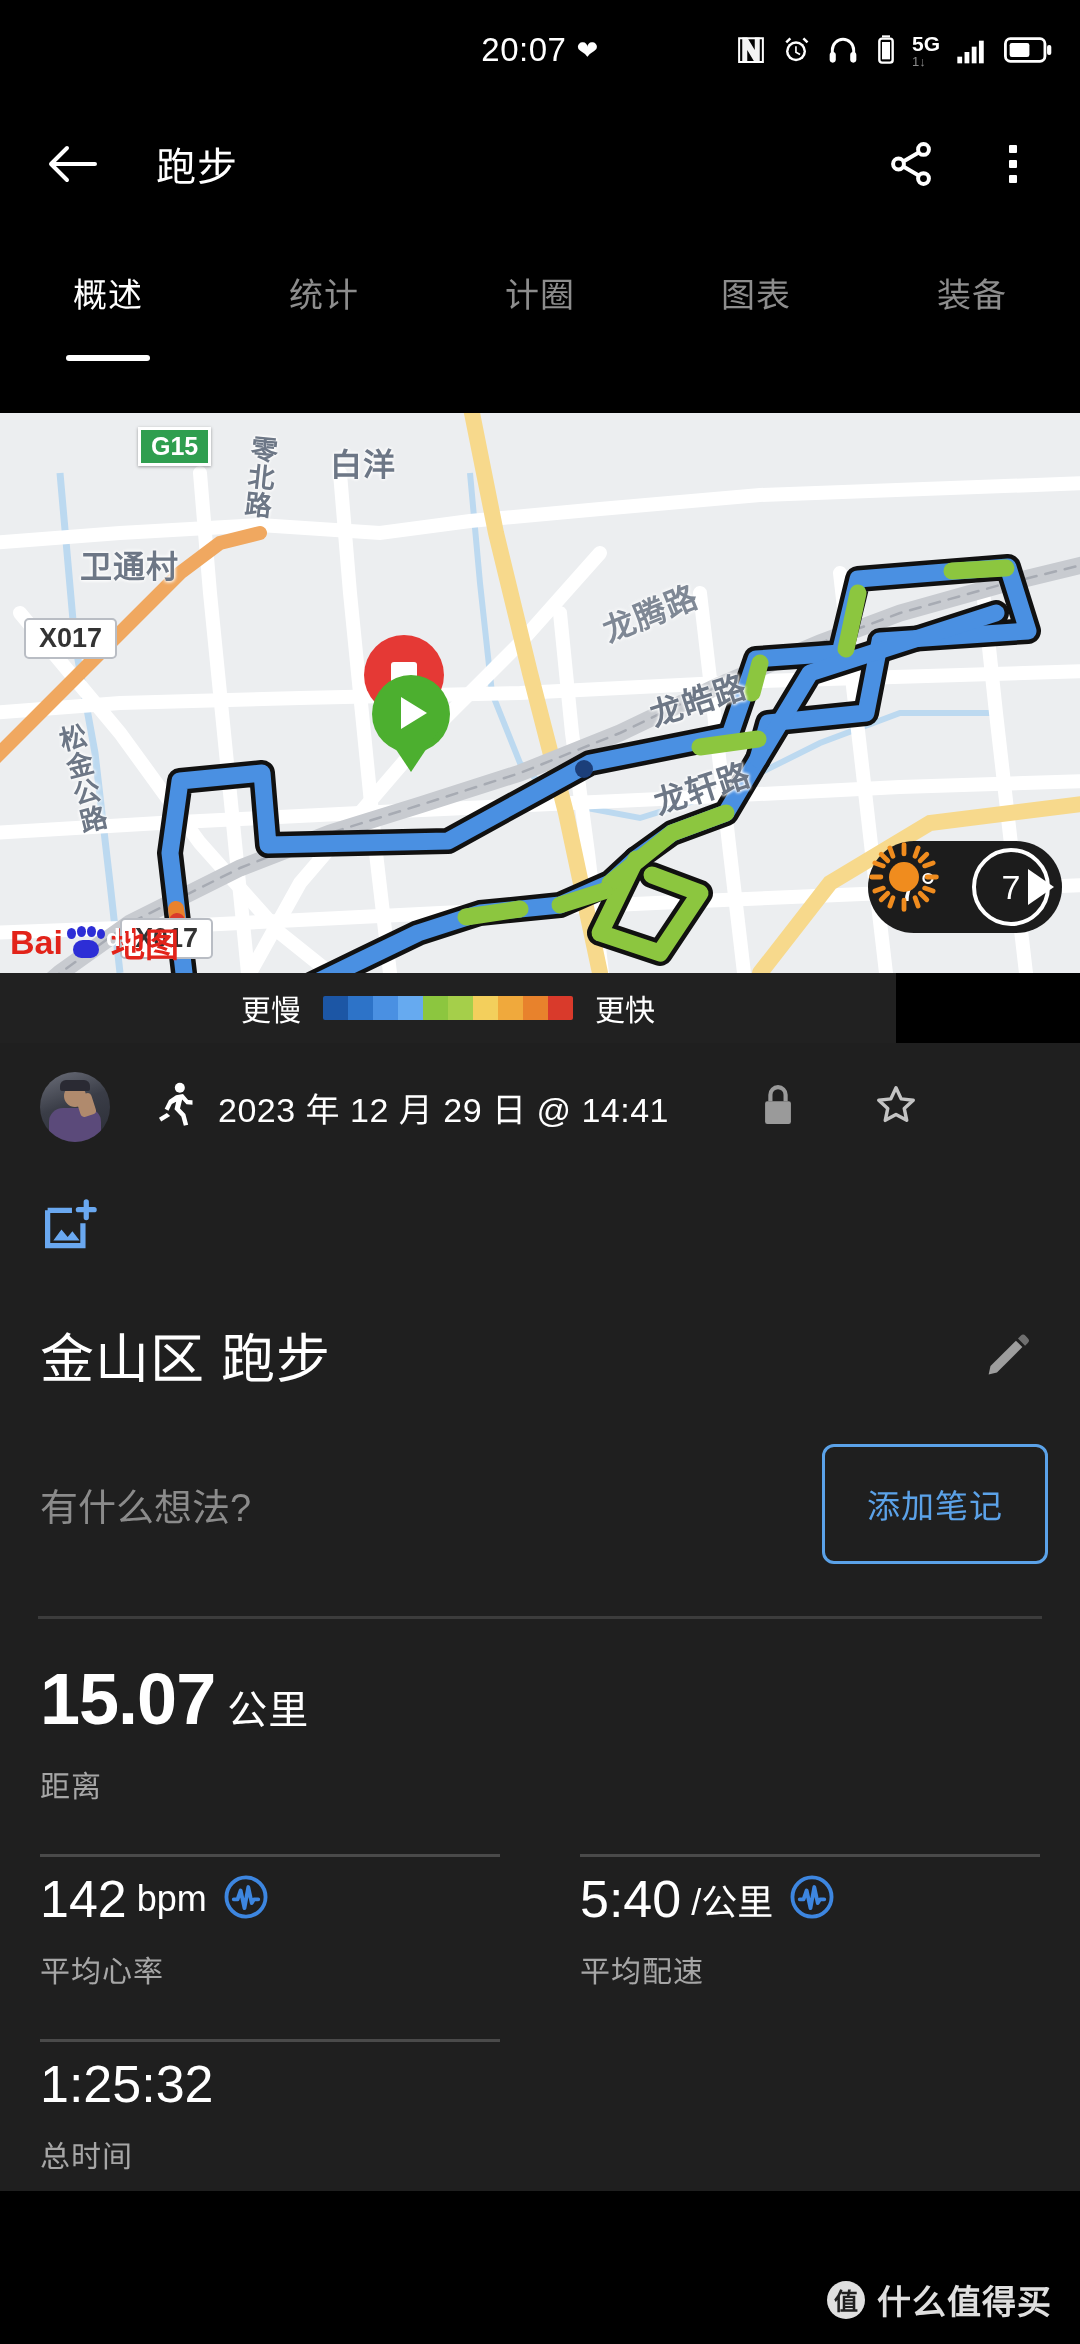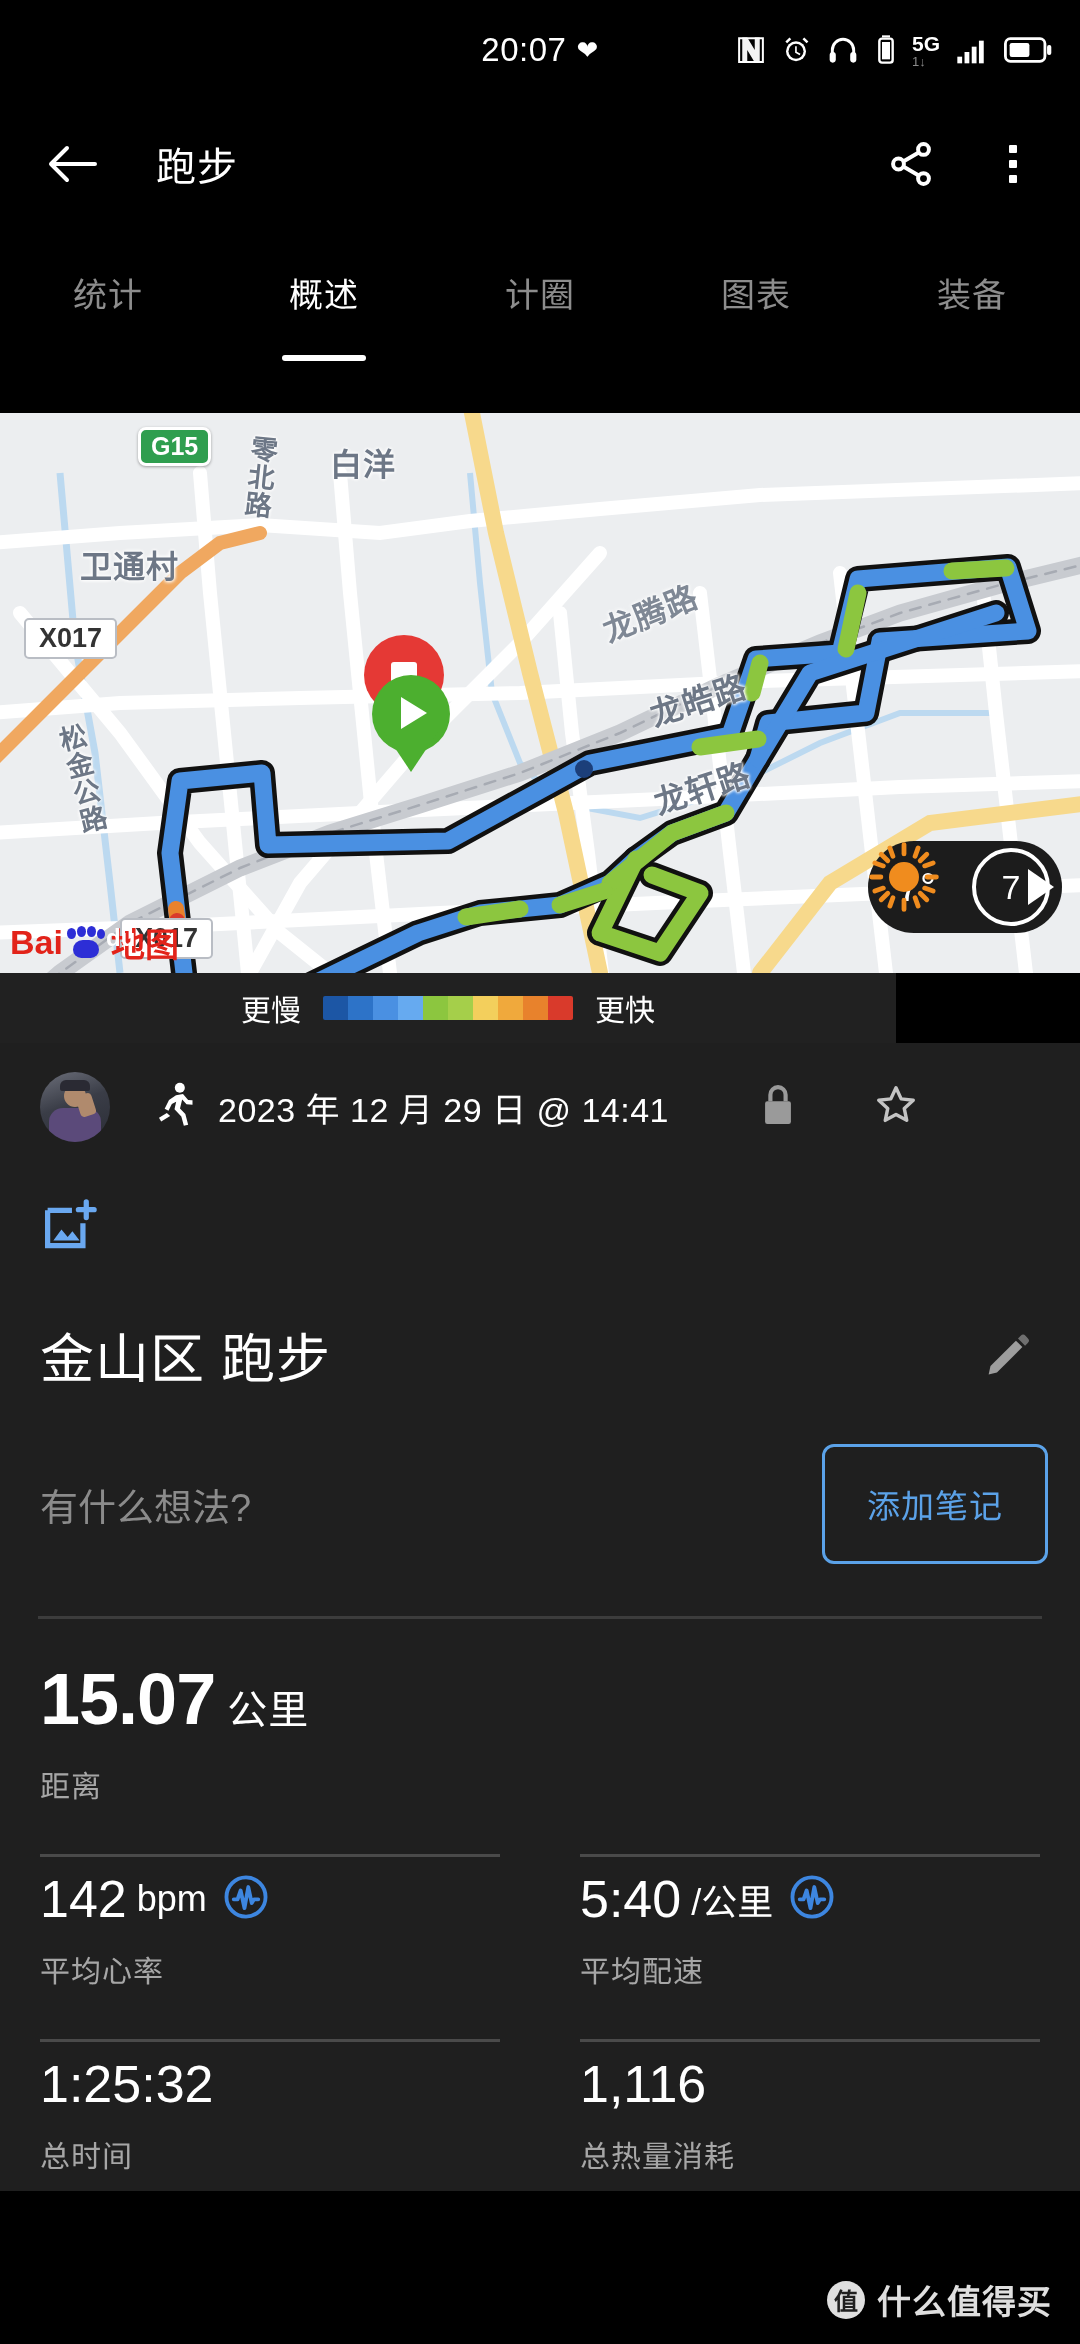--- a/index.html
+++ b/index.html
@@ -60,21 +60,21 @@
     background:#eceef0;
   }
   .map svg{position:absolute;inset:0;}
   .map-label{
     position:absolute;color:#6d7786;font-size:27px;font-weight:700;
     white-space:nowrap;text-shadow:0 0 4px #fff,0 0 4px #fff,0 0 3px #fff;
     letter-spacing:1px;
   }
   .shield{
     position:absolute;background:#2f9e4f;color:#fff;border:3px solid #fff;
-    border-radius:8px;padding:2px 10px;font-size:25px;font-weight:700;
+    border-radius:0;padding:2px 10px;font-size:25px;font-weight:700;
     box-shadow:0 1px 3px rgba(0,0,0,.35);
   }
   .roadbox{
     position:absolute;background:#fff;border:2px solid #b9bdc4;border-radius:5px;
     padding:3px 13px;font-size:27px;font-weight:700;color:#333;
   }
   .baidu{
     position:absolute;left:10px;bottom:6px;display:flex;align-items:center;
     font-size:34px;font-weight:700;font-family:"Liberation Sans",sans-serif;
   }
@@ -252,26 +252,26 @@
     </div>
     <div class="dots">
         <i></i>
         <i></i>
         <i></i>
       </div>
   </div>
 </div>
 
 <div class="tabs">
-  <div class="tab">
-    <span>统计</span>
-  </div>
   <div class="tab active">
     <span>概述</span>
     <span class="ind"></span>
+  </div>
+  <div class="tab">
+    <span>统计</span>
   </div>
   <div class="tab">
     <span>计圈</span>
   </div>
   <div class="tab">
     <span>图表</span>
   </div>
   <div class="tab">
     <span>装备</span>
   </div>
@@ -511,27 +511,20 @@
   </div>
 
   <div class="stat-grid">
     <div class="stat-cell">
       <div class="divider2"></div>
       <div class="line">
         <span class="val">1:25:32</span>
       </div>
       <div class="lbl">总时间</div>
     </div>
-    <div class="stat-cell">
-      <div class="divider2"></div>
-      <div class="line">
-        <span class="val">1,116</span>
-      </div>
-      <div class="lbl">总热量消耗</div>
-    </div>
   </div>
 
 </div>
 
 <div class="watermark">
   <span class="wm-logo">值</span>
   <span class="wm-txt">什么值得买</span>
 </div>
 
 </body></html>

